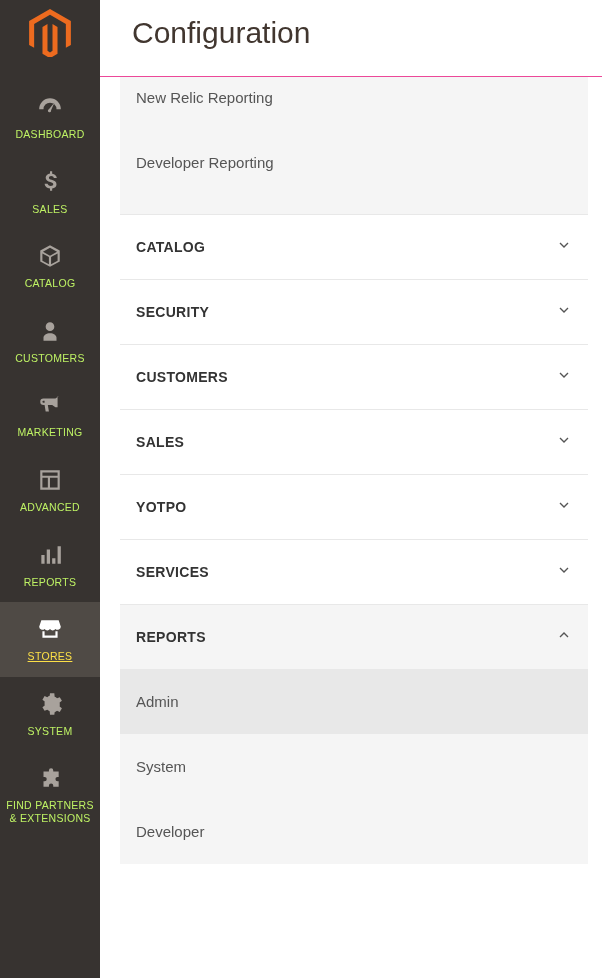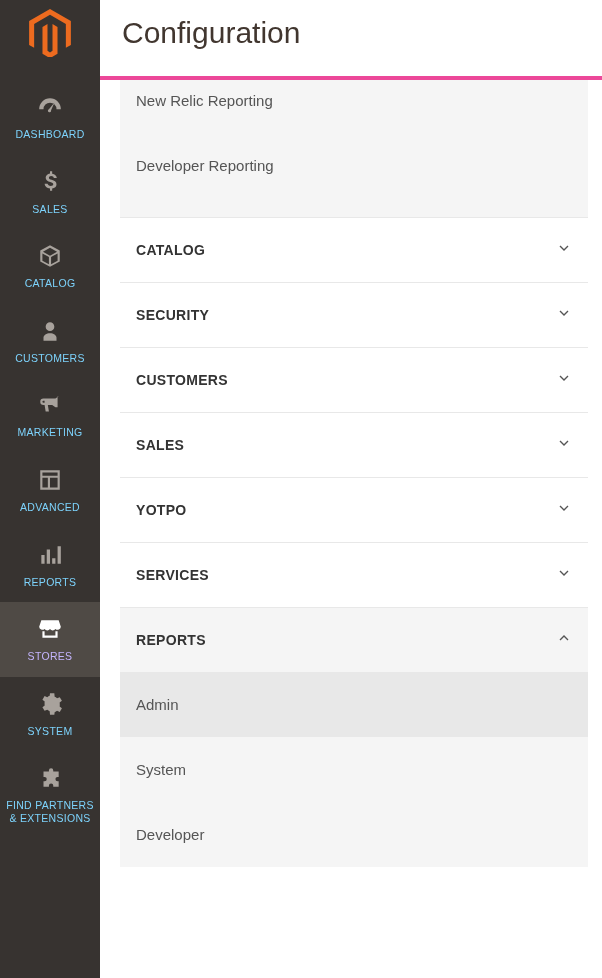--- a/index.html
+++ b/index.html
@@ -31,24 +31,24 @@
     }
     .logo svg { width: 42px; height: 48px; }
     .nav-item {
       width: 100%;
       display: flex;
       flex-direction: column;
       align-items: center;
       justify-content: center;
       padding: 14px 4px 14px;
       cursor: pointer;
-      color: #7dd3fc;
+      color: #bef264;
       text-align: center;
     }
-    .nav-item.active { background: #4f4a45; color: #c4b5fd; }
+    .nav-item.active { background: #4f4a45; color: #fde047; text-decoration: underline; }
     .nav-item .icon {
       height: 26px;
       display: flex;
       align-items: center;
       justify-content: center;
       margin-bottom: 8px;
     }
     .nav-item .icon svg { width: 26px; height: 26px; fill: #a8a29c; }
     .nav-item.active .icon svg { fill: #fff; }
     .nav-label {
@@ -57,22 +57,22 @@
       line-height: 1.2;
     }
     .main {
       flex: 1;
       display: flex;
       flex-direction: column;
       background: #fff;
       position: relative;
     }
     .page-header {
-      padding: 16px 22px 26px;
-      border-bottom: 4px solid #ec4899;
+      padding: 16px 32px 26px;
+      border-bottom: 1px solid #ec4899;
     }
     .page-title {
       font-size: 30px;
       font-weight: 400;
       color: #41362f;
     }
     .content { padding: 0 14px 0 20px; }
     .sub-item {
       padding: 24px 14px 24px 16px;
       font-size: 15px;

